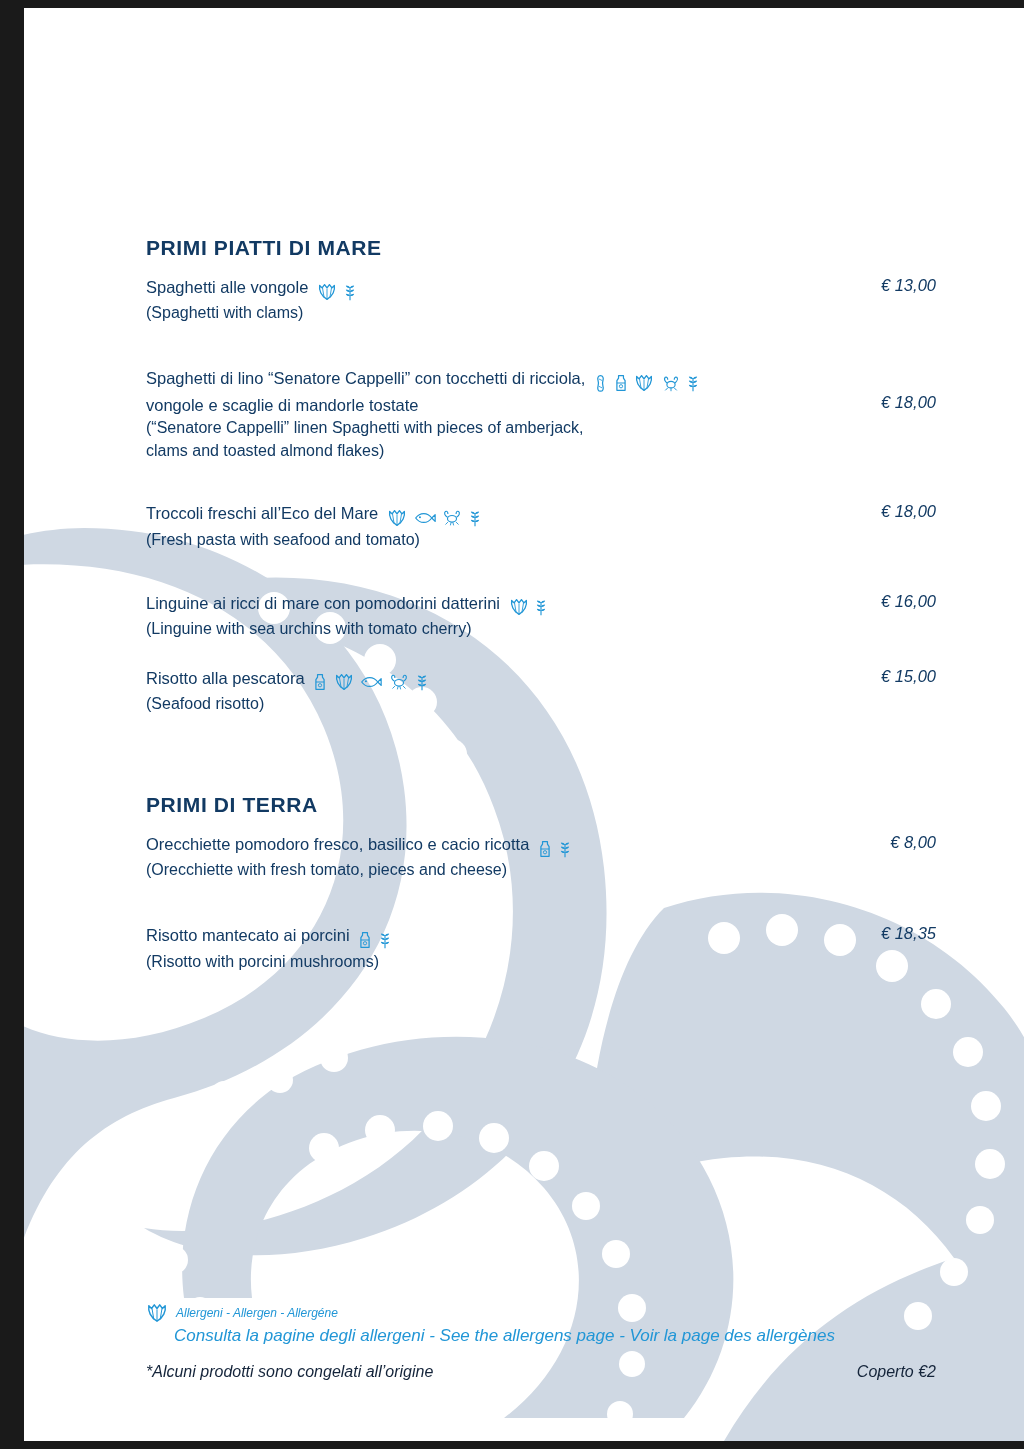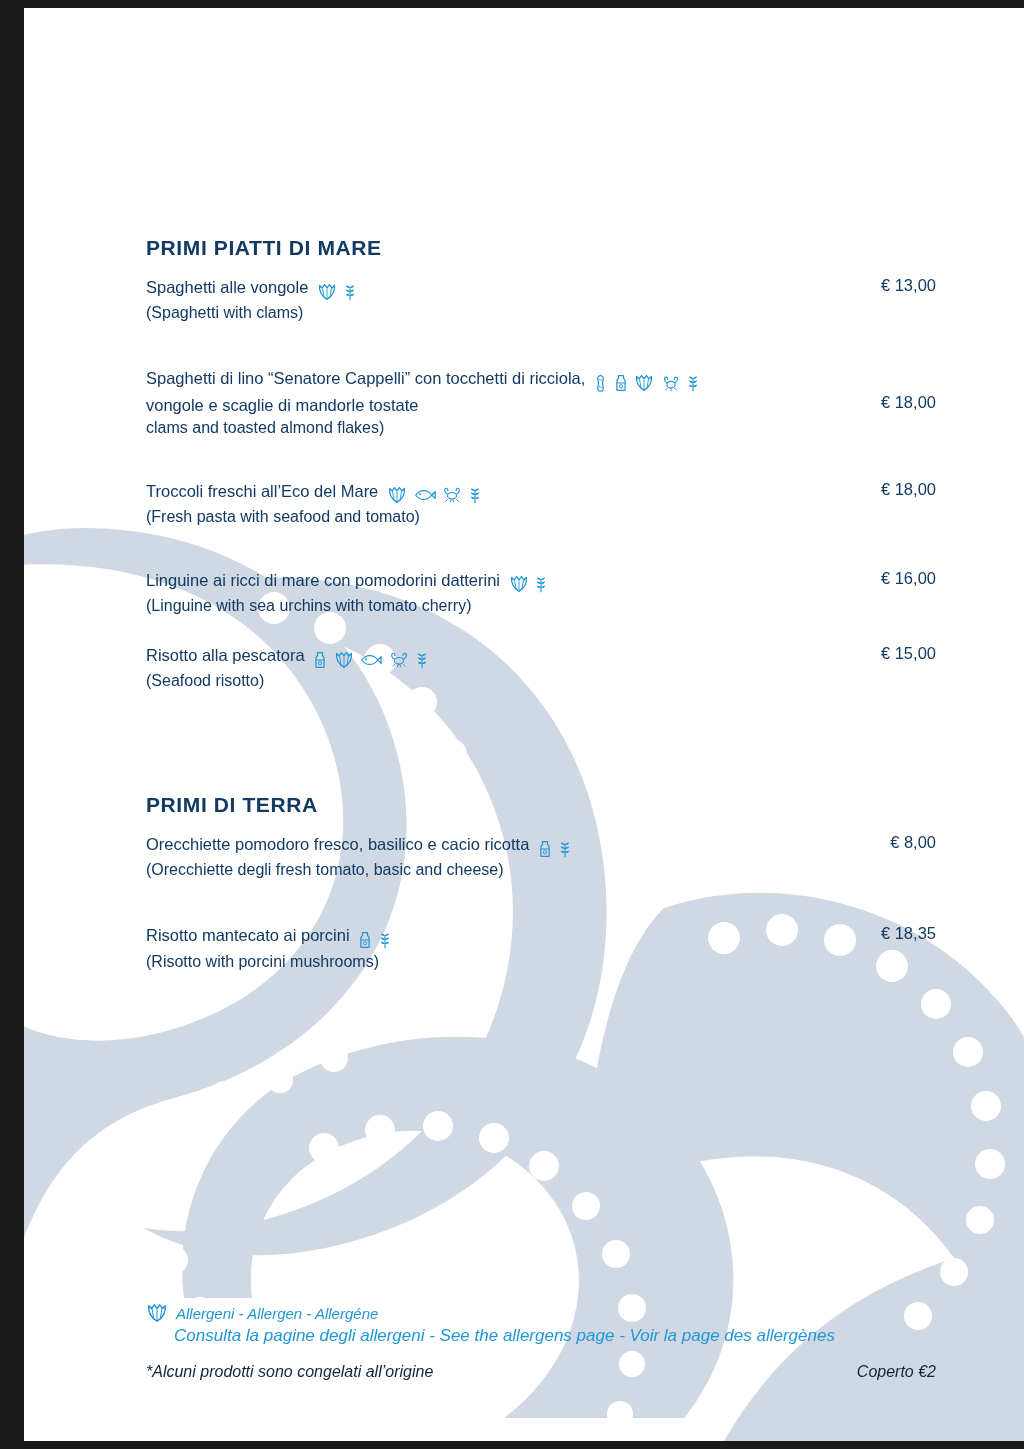--- a/index.html
+++ b/index.html
@@ -86,20 +86,21 @@
     color: #123a63;
     line-height: 1.42;
   }
   .dish-price {
     flex: 0 0 auto;
     font-size: 16.5px;
     color: #123a63;
     white-space: nowrap;
     text-align: right;
     min-width: 90px;
+    font-style: italic;
   }
 
   
   .ico {
     display: inline-block;
     vertical-align: middle;
     margin-right: 2px;
   }
   .ico svg { display: block; }
 
@@ -109,21 +110,21 @@
     left: 122px;
     top: 1295px;
     width: 790px;
     z-index: 3;
   }
   .footer-allergen-line {
     display: flex;
     align-items: center;
     gap: 6px;
     color: #2196d6;
-    font-size: 15px;
+    font-size: 12px;
     font-style: italic;
   }
   .footer-sub {
     margin-left: 28px;
     color: #2196d6;
     font-size: 17px;
     font-style: italic;
     line-height: 1.5;
   }
   .footer-bottom {
@@ -258,20 +259,21 @@
                       <path d="M17 11 C20 8 21 6 19 4 C17 3 16 5 16 7" fill="none" stroke="#2196d6" stroke-width="1.4"></path>
                       <path d="M8 17 l-3 3 M12 17 l0 4 M16 17 l3 3" stroke="#2196d6" stroke-width="1.2"></path>
                     </svg></span>
                 <span class="ico"><svg width="12" height="18" viewBox="0 0 14 22">
                       <path d="M7 21 L7 5" stroke="#2196d6" stroke-width="1.4"></path>
                       <path d="M7 6 c-4 0-5-2-5-3 2 0 5 1 5 3 z M7 6 c4 0 5-2 5-3-2 0-5 1-5 3 z M7 11 c-4 0-5-2-5-3 2 0 5 1 5 3 z M7 11 c4 0 5-2 5-3-2 0-5 1-5 3 z M7 16 c-4 0-5-2-5-3 2 0 5 1 5 3 z M7 16 c4 0 5-2 5-3-2 0-5 1-5 3 z" fill="#2196d6"></path>
                     </svg></span>
               </span>
             </div>
             <div class="dish-name">vongole e scaglie di mandorle tostate</div>
+            <div class="dish-desc">(“Senatore Cappelli” linen Spaghetti with pieces of amberjack,</div>
             <div class="dish-desc">clams and toasted almond flakes)</div>
           </div>
           <div class="dish-price" style="padding-top:26px;">€ 18,00</div>
         </div>
       </div>
 
       <div class="dish" style="margin-top:40px;">
         <div class="dish-row">
           <div class="dish-left">
             <div class="dish-name">
@@ -378,21 +380,21 @@
                       <path d="M5 2 h6 v3 l2 3 v12 h-10 v-12 l2-3 z" fill="none" stroke="#2196d6" stroke-width="1.5" stroke-linejoin="round"></path>
                       <path d="M3 11 h10" stroke="#2196d6" stroke-width="1.2"></path>
                       <circle cx="8" cy="15" r="2" fill="none" stroke="#2196d6" stroke-width="1.1"></circle>
                     </svg></span>
                 <span class="ico"><svg width="12" height="18" viewBox="0 0 14 22">
                       <path d="M7 21 L7 5" stroke="#2196d6" stroke-width="1.4"></path>
                       <path d="M7 6 c-4 0-5-2-5-3 2 0 5 1 5 3 z M7 6 c4 0 5-2 5-3-2 0-5 1-5 3 z M7 11 c-4 0-5-2-5-3 2 0 5 1 5 3 z M7 11 c4 0 5-2 5-3-2 0-5 1-5 3 z M7 16 c-4 0-5-2-5-3 2 0 5 1 5 3 z M7 16 c4 0 5-2 5-3-2 0-5 1-5 3 z" fill="#2196d6"></path>
                     </svg></span>
               </span>
             </div>
-            <div class="dish-desc">(Orecchiette degli fresh tomato, basic and cheese)</div>
+            <div class="dish-desc">(Orecchiette with fresh tomato, pieces and cheese)</div>
           </div>
           <div class="dish-price">€ 8,00</div>
         </div>
       </div>
 
       <div class="dish" style="margin-top:42px;">
         <div class="dish-row">
           <div class="dish-left">
             <div class="dish-name">
               <span>Risotto mantecato ai porcini</span>

